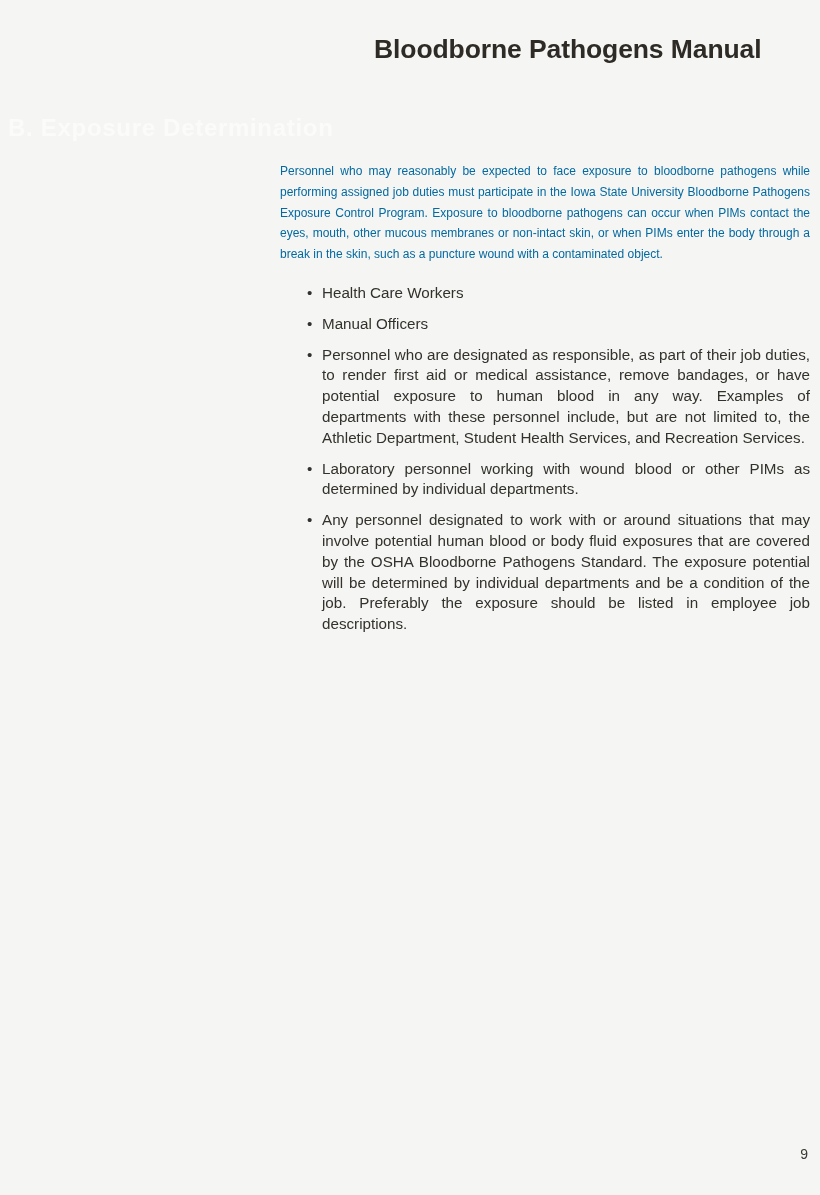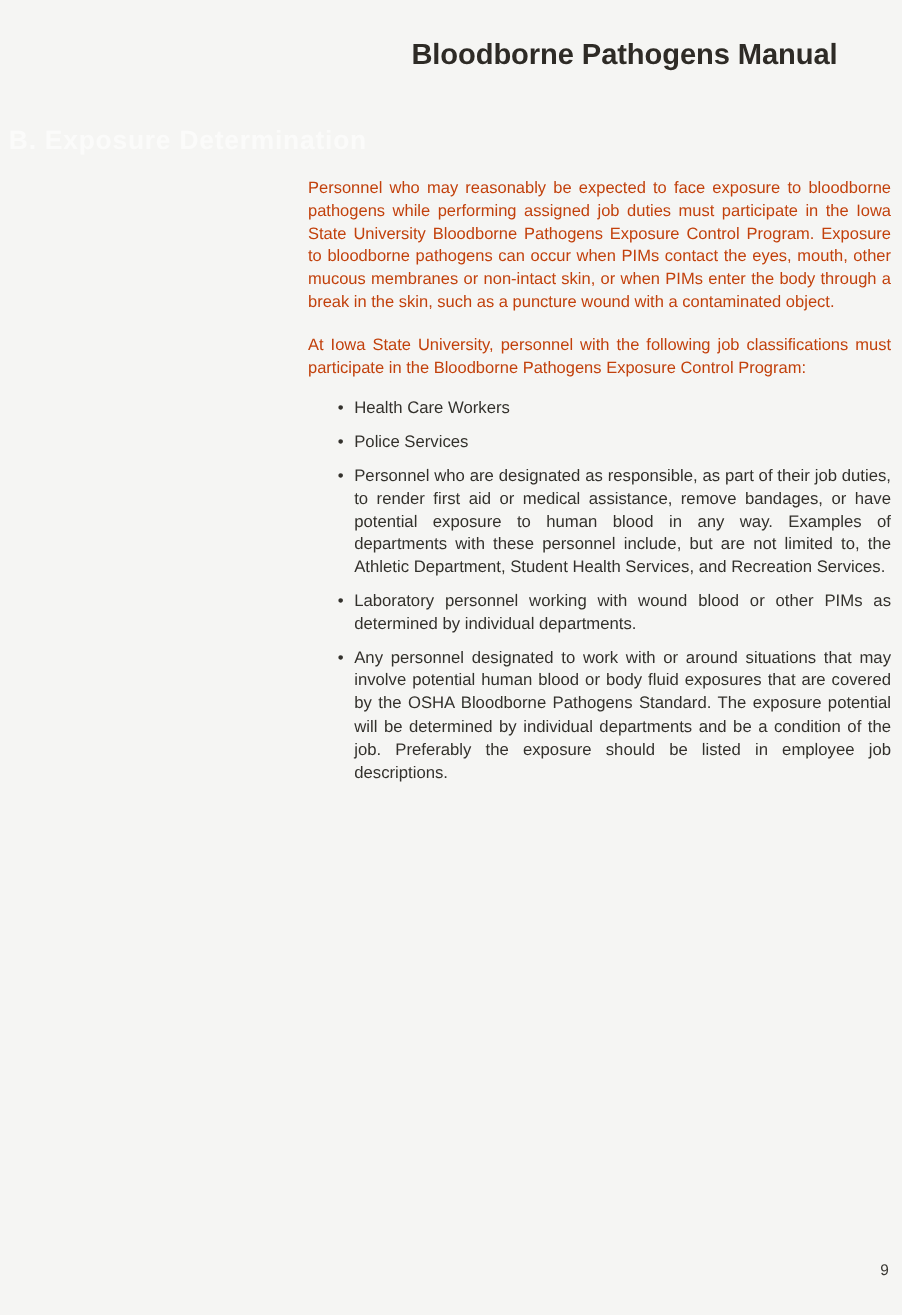--- a/index.html
+++ b/index.html
@@ -53,26 +53,26 @@
 
   
   .content {
     position: absolute;
     left: 280px;
     top: 161px;
     width: 530px;
   }
 
   .para {
-    font-size: 15px;
+    font-size: 12px;
     line-height: 20.8px;
     text-align: justify;
     text-justify: inter-word;
     margin: 0 0 18px 0;
-    color: #c2410c;
+    color: #0369a1;
     -webkit-hyphens: none;
     hyphens: none;
   }
   .para.tight {
     margin-bottom: 16px;
   }
   .para:last-child {
     margin-bottom: 0;
   }
 
@@ -131,32 +131,31 @@
 <div class="page">
 
   <div class="doc-title">Bloodborne Pathogens Manual</div>
 
   <div class="section-heading">B. Exposure Determination</div>
 
   <div class="content">
 
     <p class="para">Personnel who may reasonably be expected to face exposure to bloodborne pathogens while performing assigned job duties must participate in the Iowa State University Bloodborne Pathogens Exposure Control Program. Exposure to bloodborne pathogens can occur when PIMs contact the eyes, mouth, other mucous membranes or non-intact skin, or when PIMs enter the body through a break in the skin, such as a puncture wound with a contaminated object.</p>
 
-    <p class="para tight">At Iowa State University, personnel with the following job classifications must participate in the Bloodborne Pathogens Exposure Control Program:</p>
 
     <ul class="bullet-list">
 
       <li class="bullet-item short">
         <span class="marker">•</span>
         <span class="btext">Health Care Workers</span>
       </li>
 
       <li class="bullet-item short">
         <span class="marker">•</span>
-        <span class="btext">Police Services</span>
+        <span class="btext">Manual Officers</span>
       </li>
 
       <li class="bullet-item">
         <span class="marker">•</span>
         <span class="btext">Personnel who are designated as responsible, as part of their job duties, to render first aid or medical assistance, remove bandages, or have potential exposure to human blood in any way. Examples of departments with these personnel include, but are not limited to, the Athletic Department, Student Health Services, and Recreation Services.</span>
       </li>
 
       <li class="bullet-item">
         <span class="marker">•</span>
         <span class="btext">Laboratory personnel working with wound blood or other PIMs as determined by individual departments.</span>

